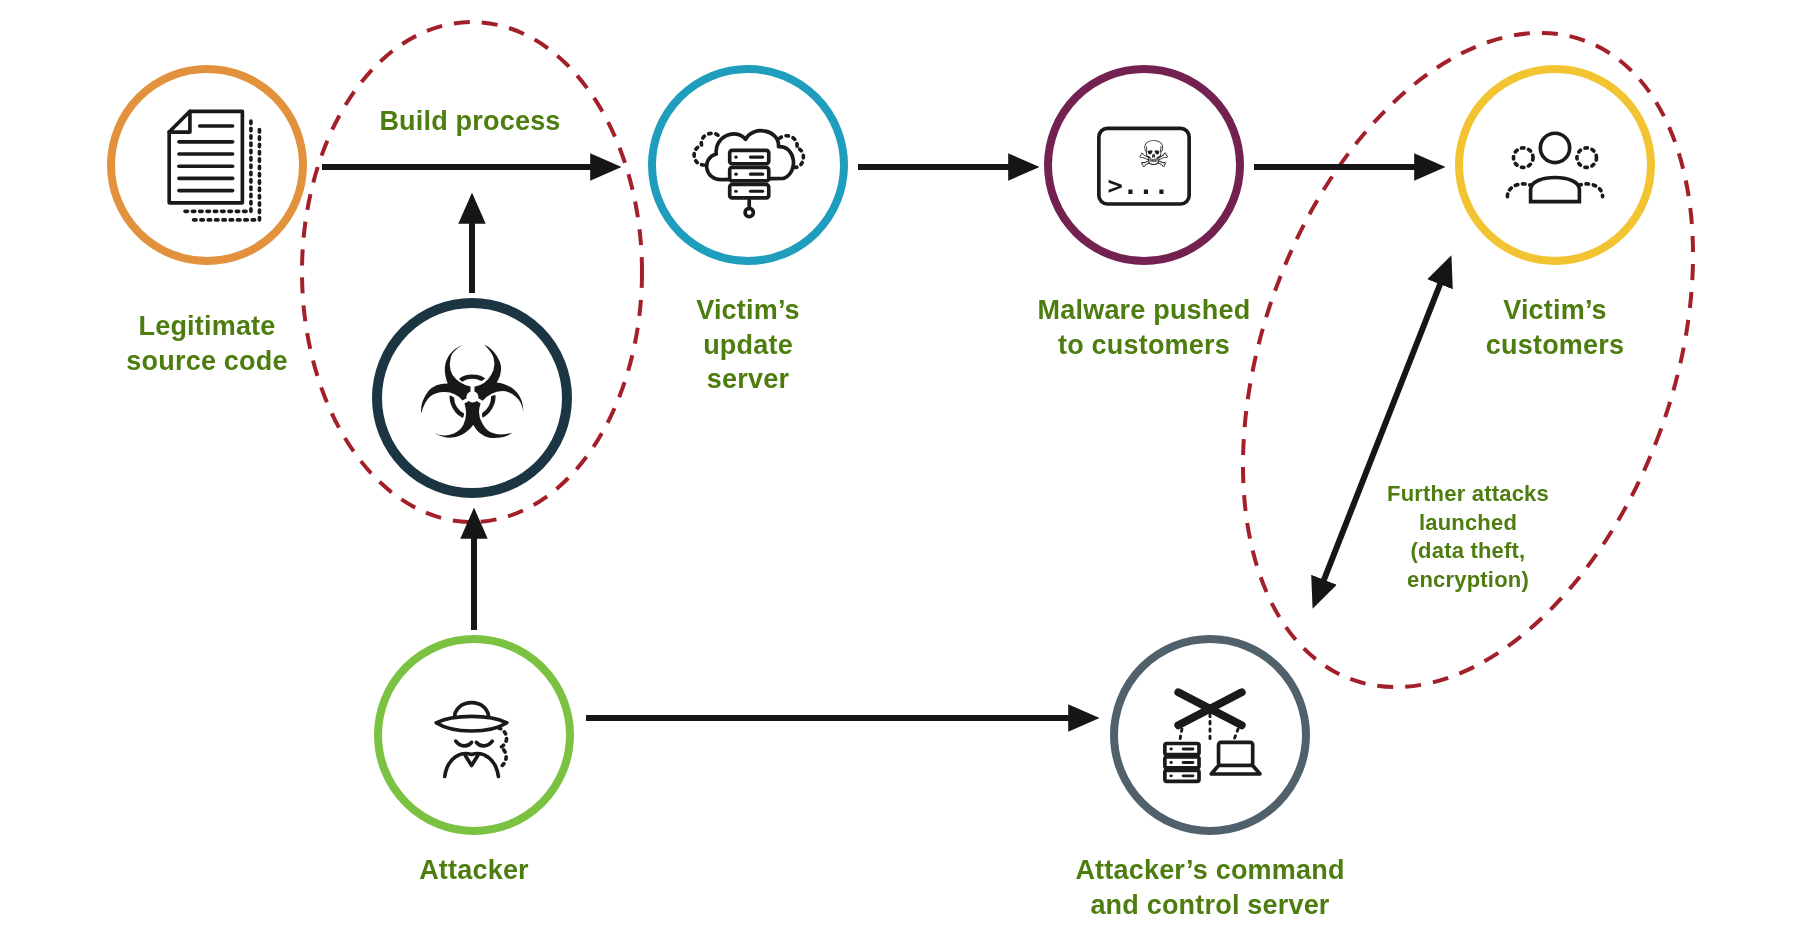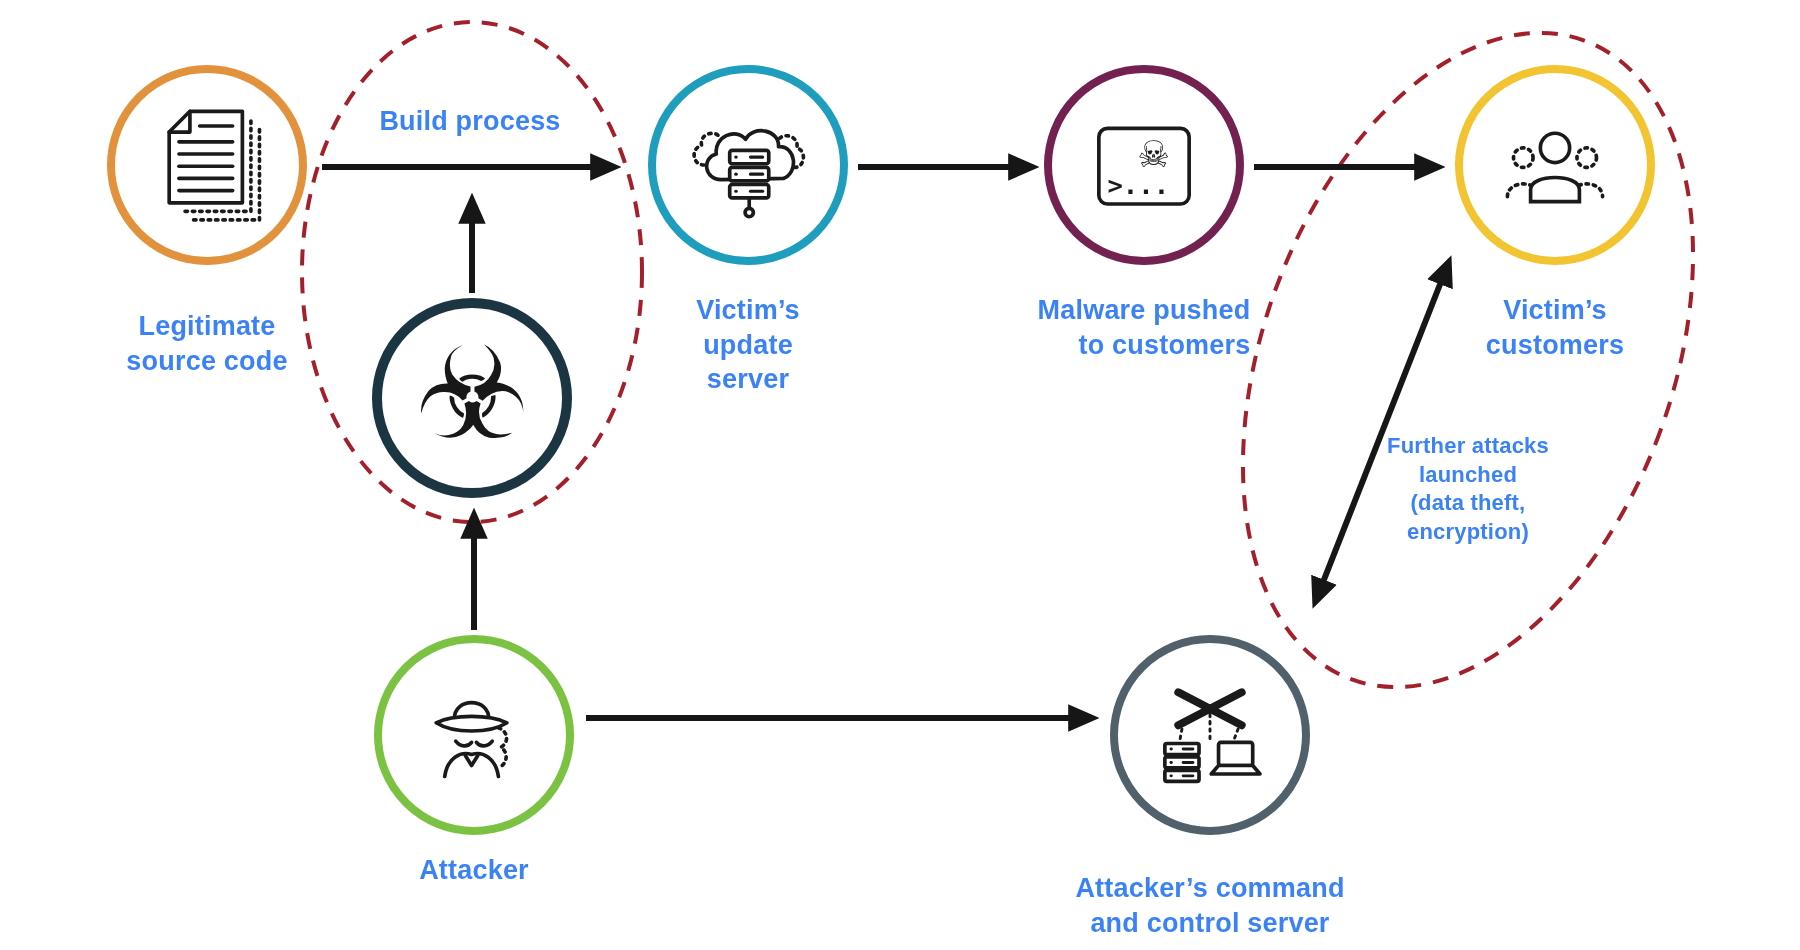--- a/index.html
+++ b/index.html
@@ -31,24 +31,24 @@
     transform: translateY(-4px);
   }
   .lbl {
     position: absolute;
     transform: translateX(-50%);
     text-align: center;
     font-weight: 700;
     font-size: 27px;
     line-height: 1.28;
     letter-spacing: 0.2px;
-    color: #3b82f6;
+    color: #4d7c0f;
     white-space: pre-line;
   }
-  .lbl.small { font-size: 22px; line-height: 1.3; }
+  .lbl.small { font-size: 22px; line-height: 1.3; margin-top: 48px; }
 </style>
 </head>
 <body>
 
 <div id="canvas">
 
   <svg id="connectors" viewBox="0 0 1800 950">
     <defs>
       <marker id="ah" viewBox="0 0 10 10" refX="7" refY="5" markerWidth="5.2" markerHeight="5.2" orient="auto-start-reverse">
         <path d="M0,0.6 L10,5 L0,9.4 Z" fill="#161616"></path>
@@ -185,26 +185,26 @@
         </g>
       </g>
     </svg>
   </div>
 
   <div class="lbl" style="left:207px; top:309px;">Legitimate
 source code</div>
   <div class="lbl" style="left:748px; top:293px;">Victim’s
 update
 server</div>
-  <div class="lbl" style="left:1144px; top:293px;text-align:right;">Malware pushed
+  <div class="lbl" style="left:1144px; top:293px;">Malware pushed
 to customers</div>
   <div class="lbl" style="left:1555px; top:293px;">Victim’s
 customers</div>
   <div class="lbl" style="left:474px; top:853px;">Attacker</div>
-  <div class="lbl" style="left:1210px; top:853px;margin-top:18px;">Attacker’s command
+  <div class="lbl" style="left:1210px; top:853px;">Attacker’s command
 and control server</div>
 
   <div class="lbl" style="left:470px; top:104px;">Build process</div>
   <div class="lbl small" style="left:1468px; top:432px;">Further attacks
 launched
 (data theft,
 encryption)</div>
 
 </div>
 

